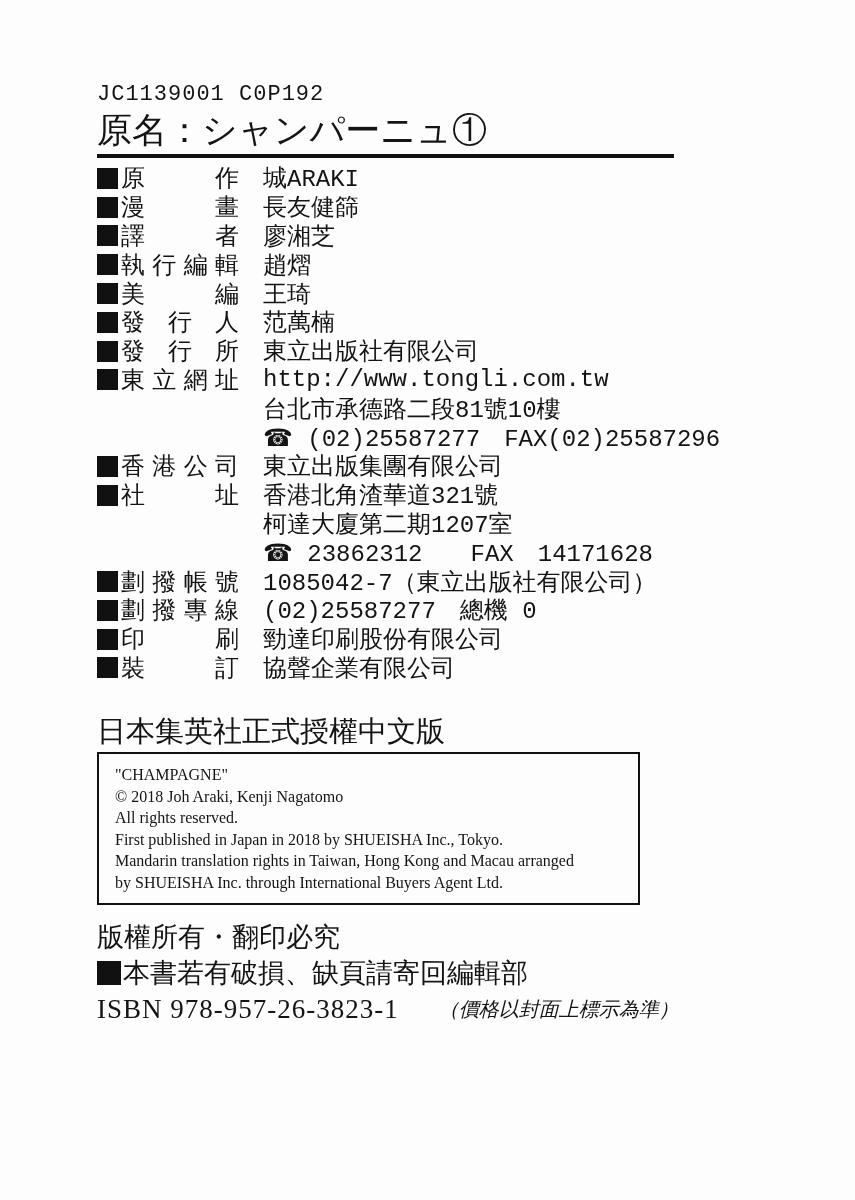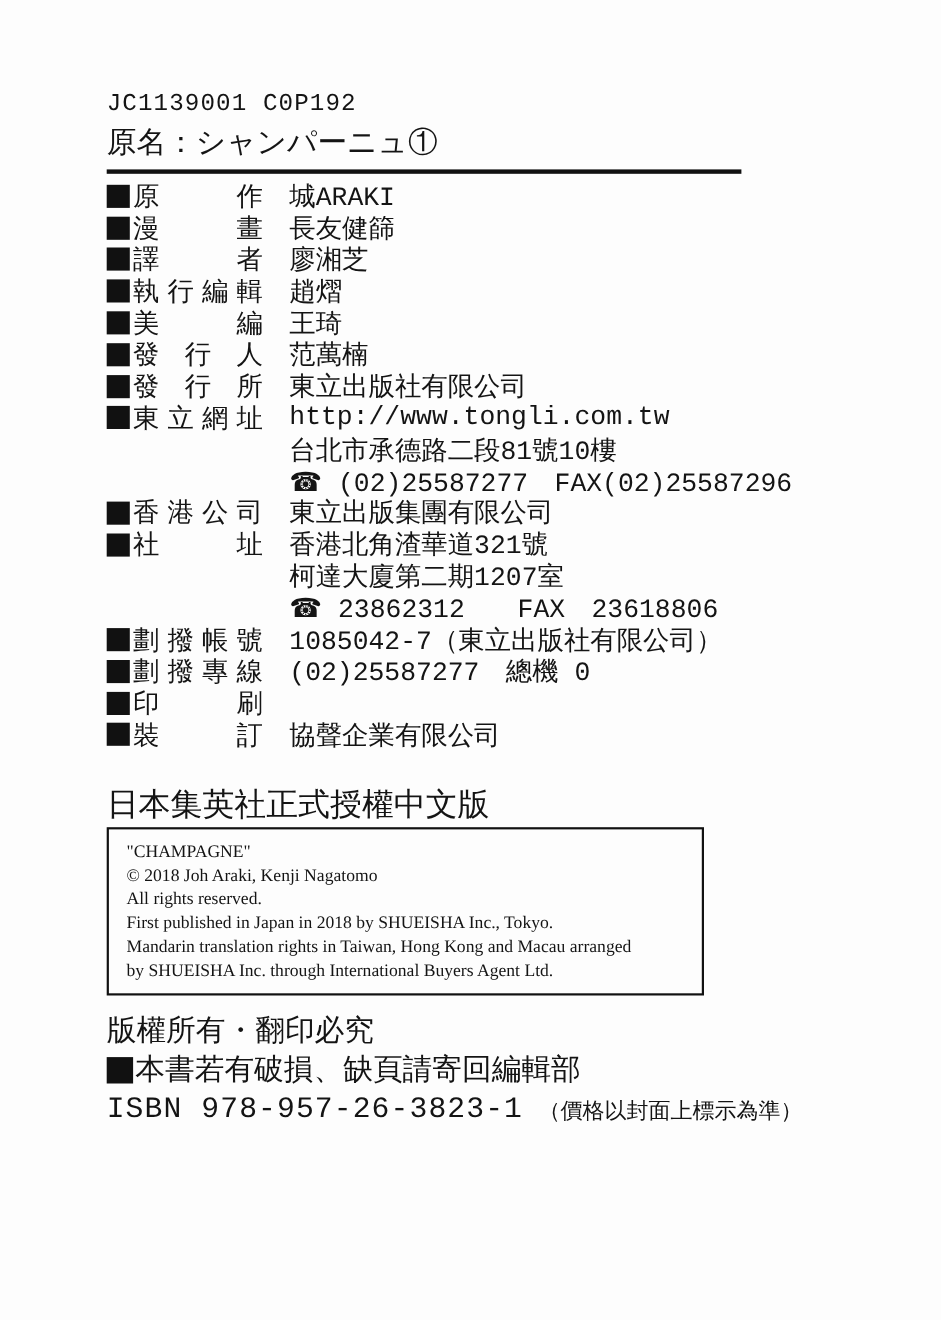--- a/index.html
+++ b/index.html
@@ -23,21 +23,21 @@
     letter-spacing:1px;
   }
   .title{
     font-size:53px;
     line-height:62px;
     margin-top:4px;
     letter-spacing:1px;
     white-space:nowrap;
   }
   .subtitle{
-    font-size:27px;
+    font-size:35px;
     line-height:32px;
     margin-top:6px;
   }
   .rule{
     width:577px;height:4px;
     background:#111;
     margin-top:8px;
   }
   .credits{margin-top:6px;}
   .credit-row{
@@ -85,26 +85,27 @@
   .footer{margin-top:14px;}
   .footer-line{
     font-size:27px;
     line-height:36px;
     display:flex;
     align-items:center;
     white-space:nowrap;
   }
   .footer .bullet{width:24px;height:24px;margin-right:2px;}
   .isbn{
-    font-family:Liberation Mono, monospace;
+    font-family:Liberation Serif, serif;
     letter-spacing:1px;
   }
   .price-note{
     font-size:20px;
-    margin-left:14px;
+    margin-left:40px;
+    font-style:italic;
   }
 </style>
 </head>
 <body>
 
 <div class="page">
 
   <div class="code">JC1139001 C0P192</div>
   <div class="subtitle">原名：シャンパーニュ①</div>
   <div class="rule"></div>
@@ -209,21 +210,21 @@
       <span class="credit-value">香港北角渣華道321號</span>
     </div>
     <div class="credit-row">
       <span class="bullet hidden"></span>
       <span class="credit-label"></span>
       <span class="credit-value">柯達大廈第二期1207室</span>
     </div>
     <div class="credit-row">
       <span class="bullet hidden"></span>
       <span class="credit-label"></span>
-      <span class="credit-value">☎ 23862312　　FAX　23618806</span>
+      <span class="credit-value">☎ 23862312　　FAX　14171628</span>
     </div>
     <div class="credit-row">
       <span class="bullet"></span>
       <span class="credit-label">
           <span>劃</span>
           <span>撥</span>
           <span>帳</span>
           <span>號</span>
         </span>
       <span class="credit-value">1085042-7（東立出版社有限公司）</span>
@@ -237,20 +238,21 @@
           <span>線</span>
         </span>
       <span class="credit-value">(02)25587277　總機 0</span>
     </div>
     <div class="credit-row">
       <span class="bullet"></span>
       <span class="credit-label">
           <span>印</span>
           <span>刷</span>
         </span>
+      <span class="credit-value">勁達印刷股份有限公司</span>
     </div>
     <div class="credit-row">
       <span class="bullet"></span>
       <span class="credit-label">
           <span>裝</span>
           <span>訂</span>
         </span>
       <span class="credit-value">協聲企業有限公司</span>
     </div>
   </div>

